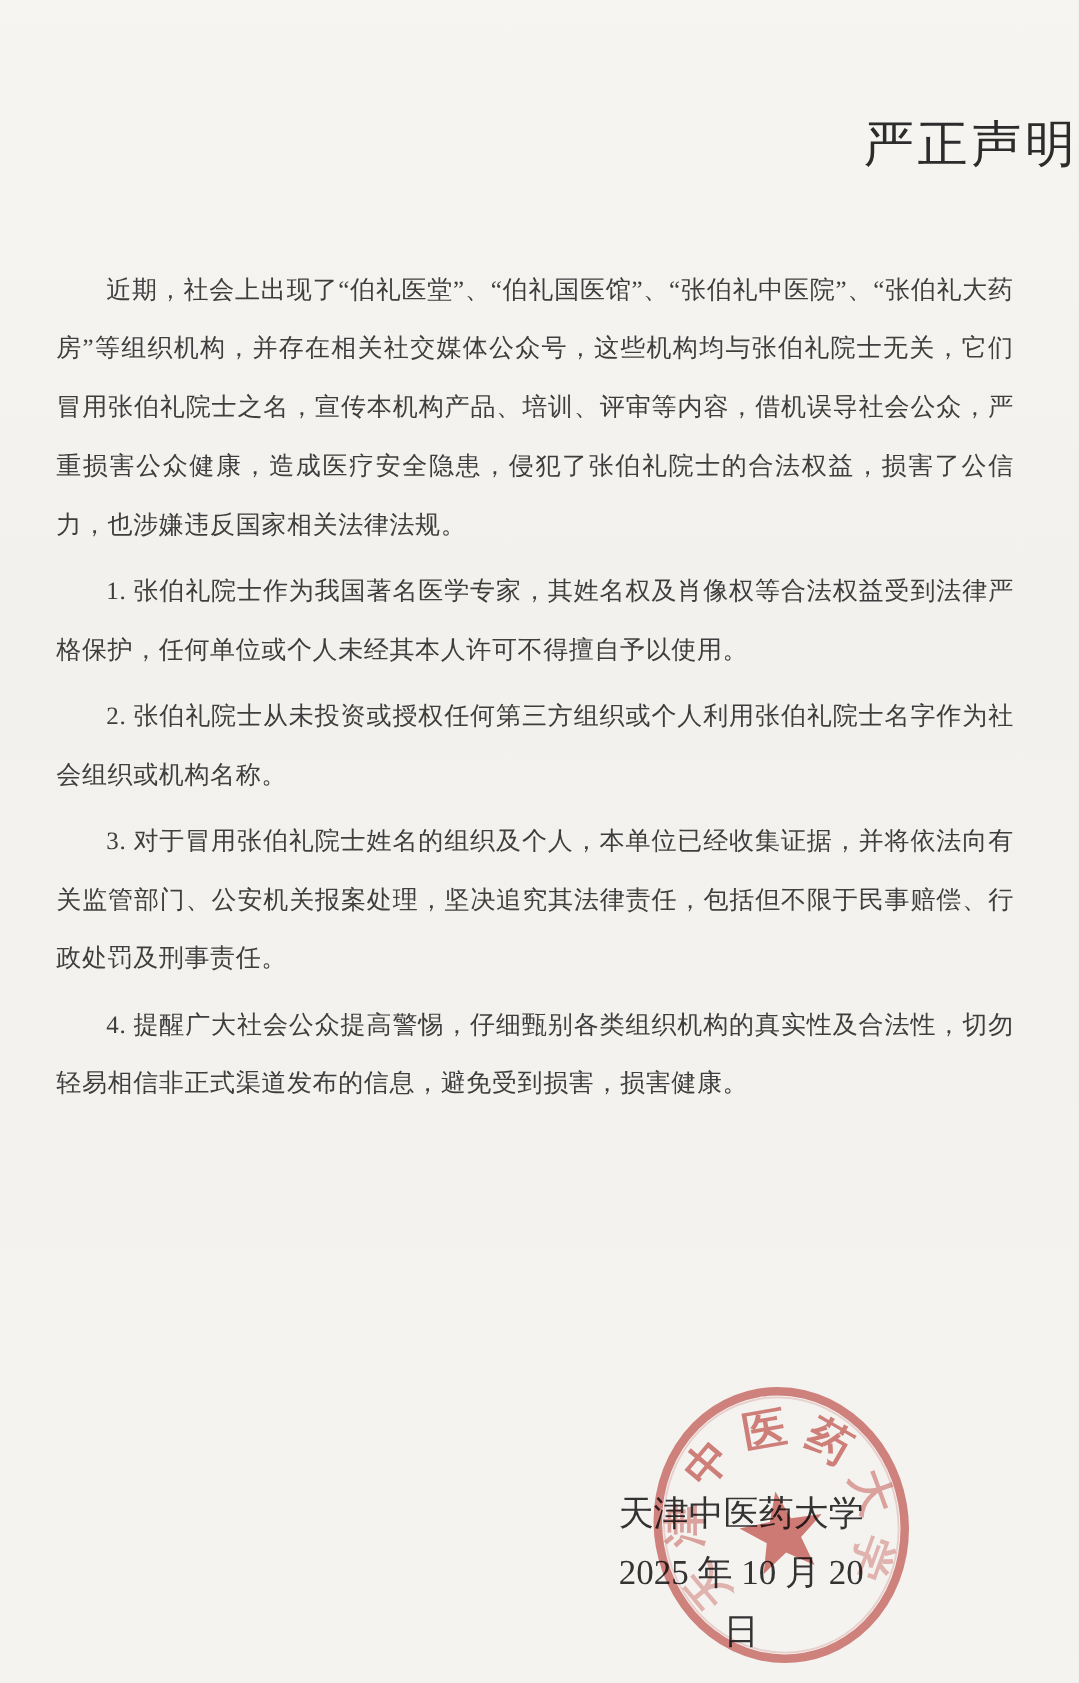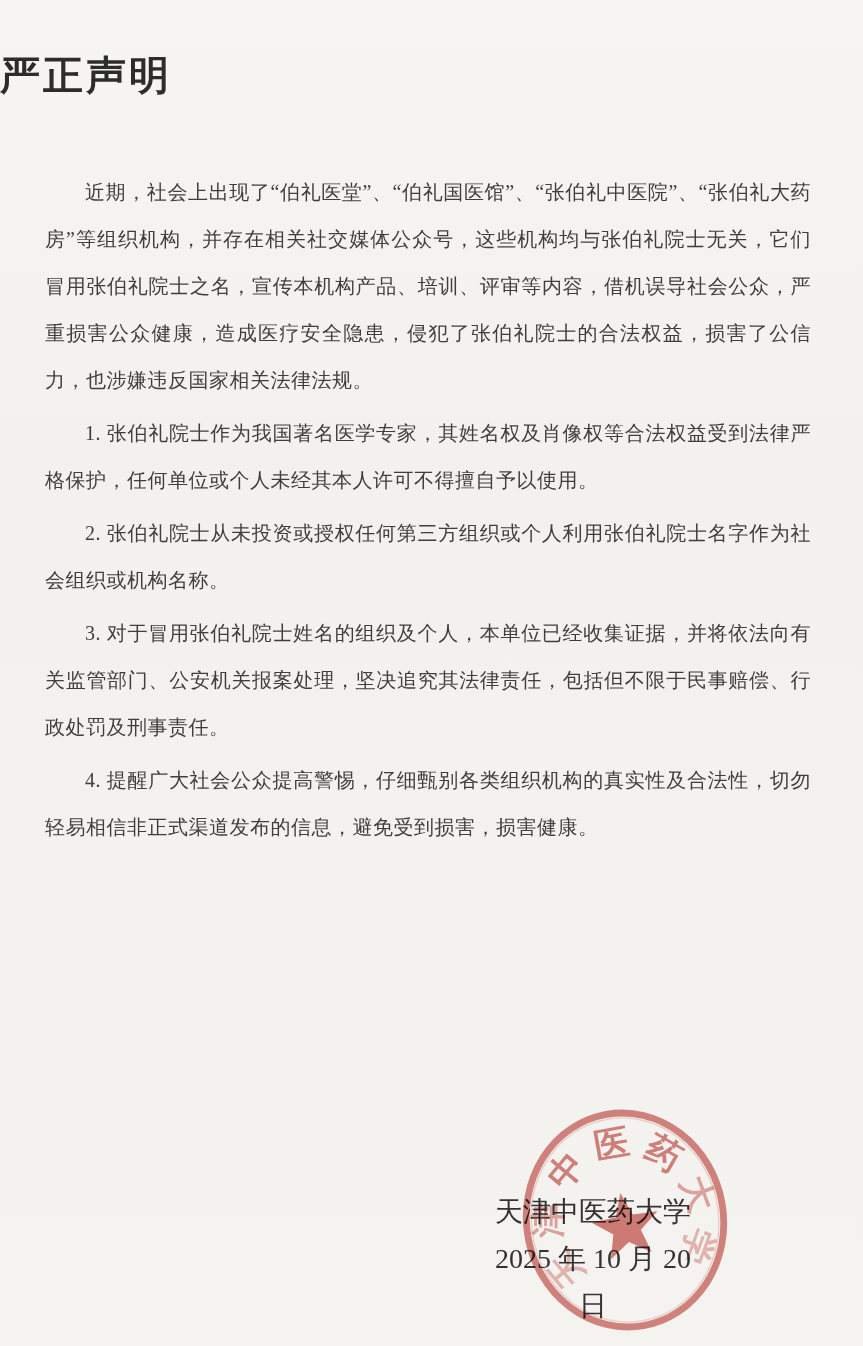--- a/index.html
+++ b/index.html
@@ -8,24 +8,24 @@
     position: relative;
     width: 863px;
     height: 1346px;
     margin: 0 auto;
     background: linear-gradient(180deg, #f6f5f2 0%, #f2f1ee 35%, #f4f3f0 100%);
     overflow: hidden;
     font-family: "Liberation Serif", "DejaVu Serif", serif;
     color: #3e3e3e;
   }
   .doc-title {
-    margin: 48px 0 66px 0;
-    text-align: left;
+    margin: 88px 0 66px 0;
+    text-align: right;
     font-size: 40px;
-    font-weight: 700;
+    font-weight: 400;
     letter-spacing: 3px;
     color: #2c2c2c;
   }
   .doc-body {
     padding: 0 52px 0 45px;
   }
   .doc-body p {
     margin: 0 0 6px 0;
     font-size: 20px;
     line-height: 47px;

